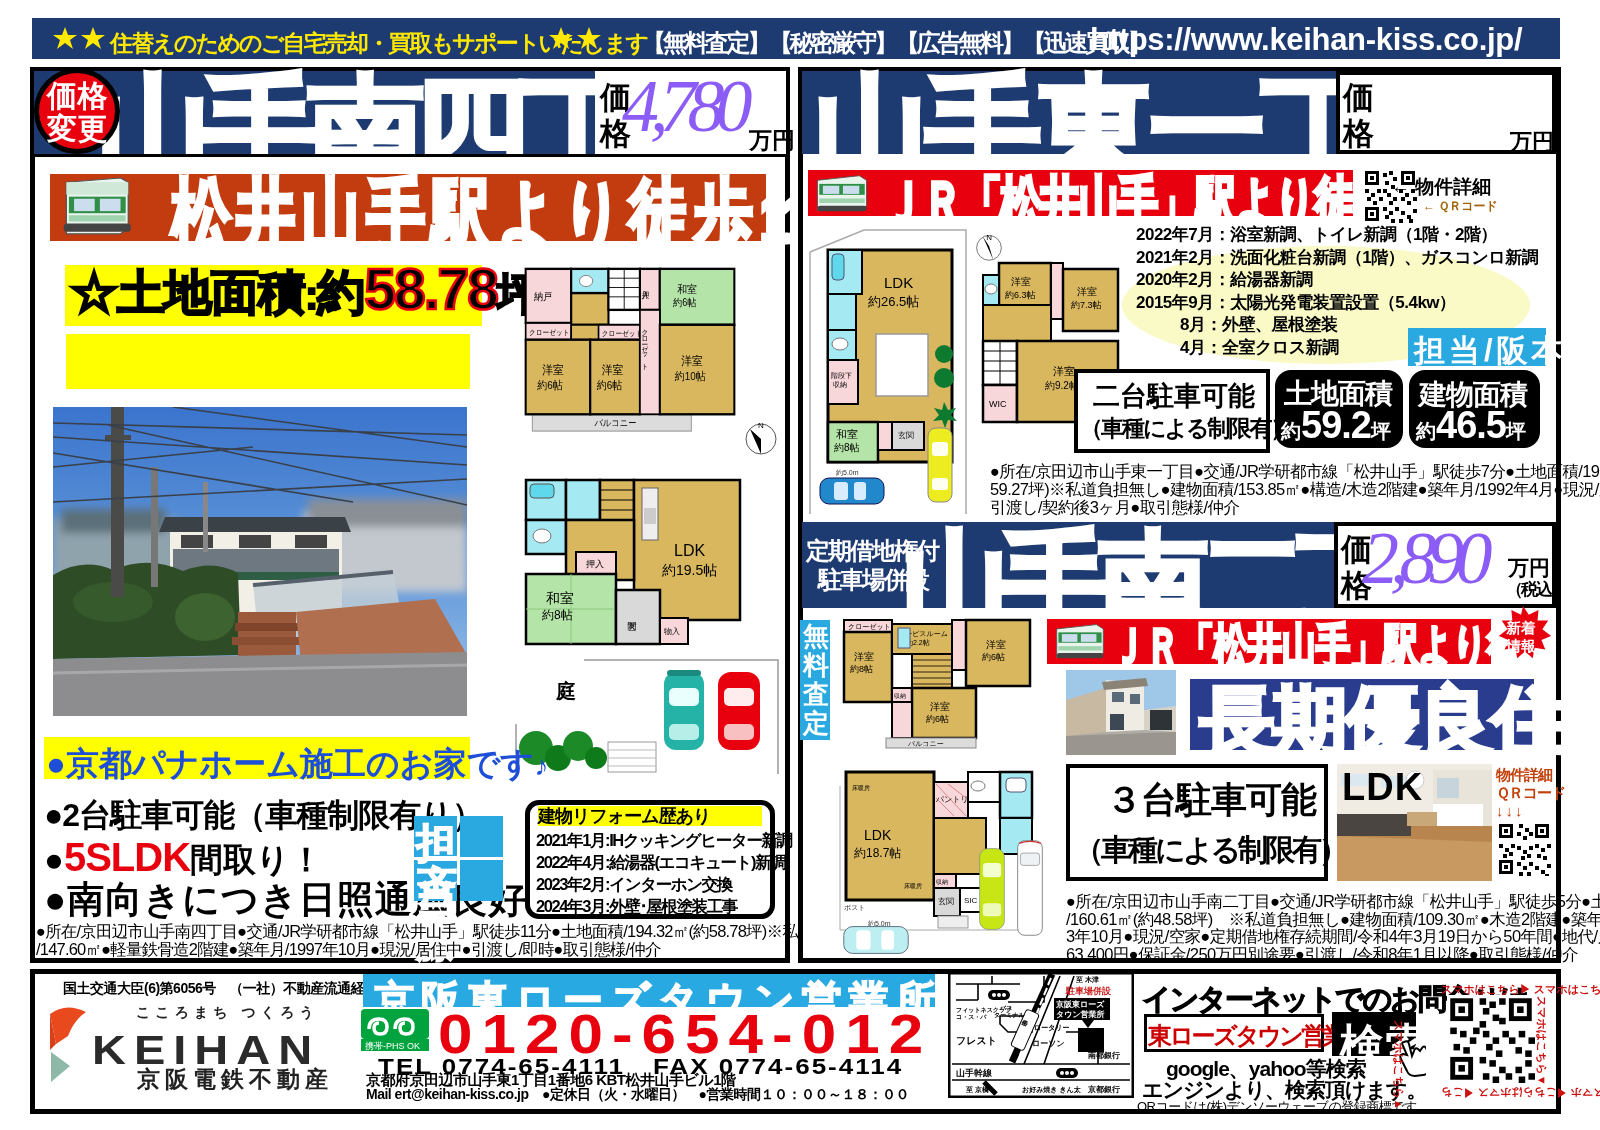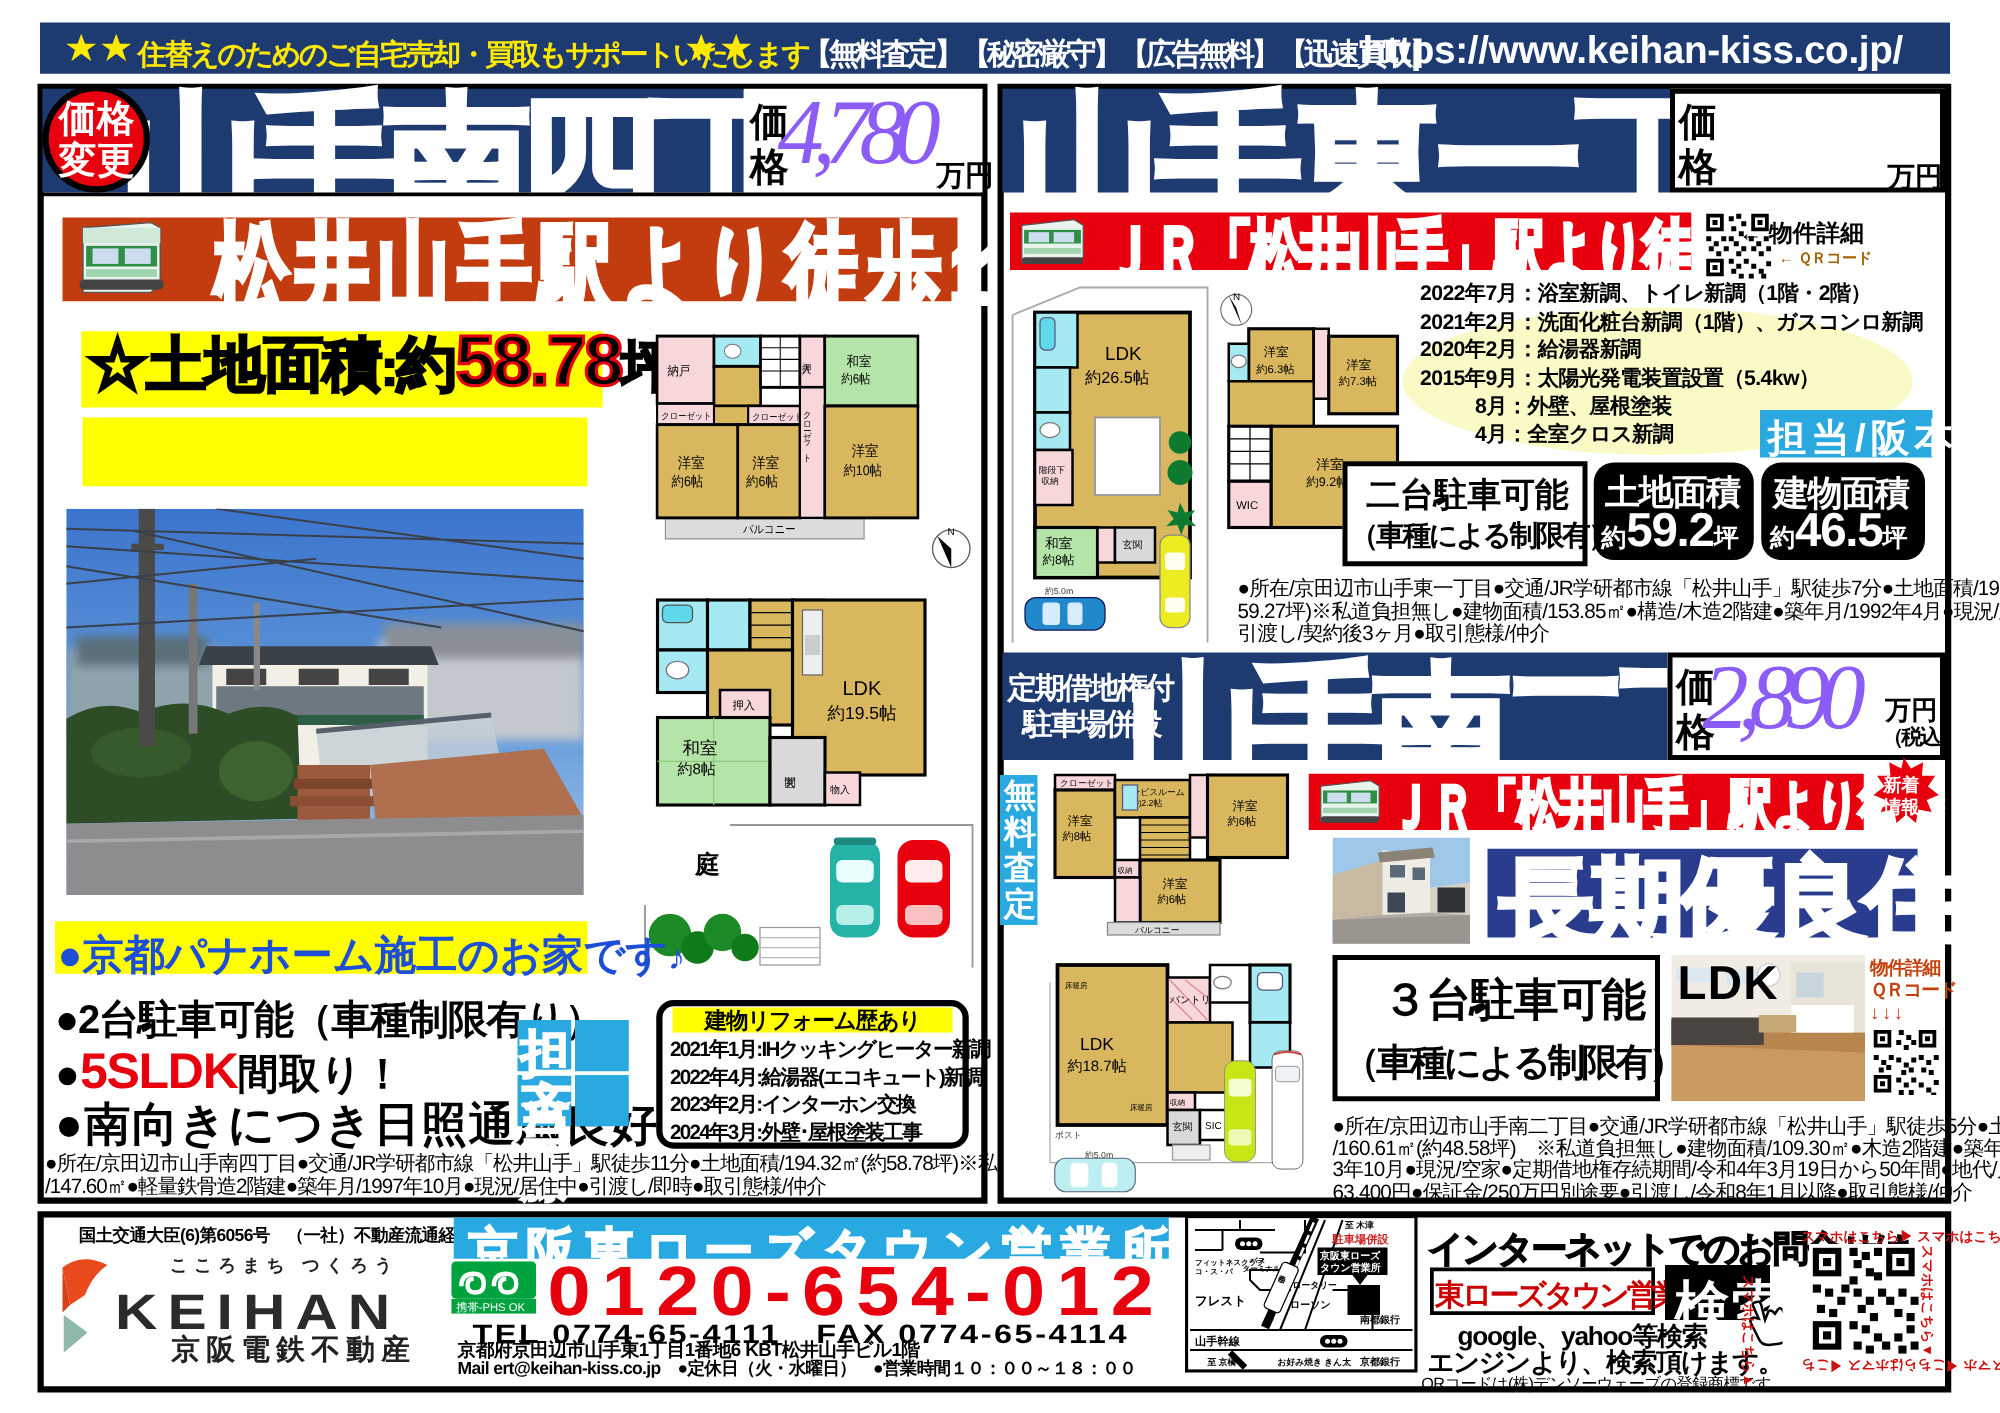--- a/index.html
+++ b/index.html
@@ -262,21 +262,21 @@
 <div class="abs" style="left:414px;top:816px;width:90px;height:86px">
 <div style="position:absolute;left:0;top:0;width:43px;height:41px;background:#2aa8e0"></div>
 <div style="position:absolute;left:46px;top:0;width:43px;height:41px;background:#2aa8e0"></div>
 <div style="position:absolute;left:0;top:44px;width:43px;height:41px;background:#2aa8e0"></div>
 <div style="position:absolute;left:46px;top:44px;width:43px;height:41px;background:#2aa8e0"></div>
 <div class="abs b w" style="left:2px;top:0px;font-size:41px;letter-spacing:5px;-webkit-text-stroke:1.5px #fff">担当</div>
 <div class="abs b w" style="left:2px;top:44px;font-size:41px;letter-spacing:5px;-webkit-text-stroke:1.5px #fff">斉藤</div>
 </div>
 
 <div class="abs" style="left:525px;top:800px;width:250px;height:119px;border:5px solid #000;border-radius:14px;box-sizing:border-box;background:#fff"></div>
-<div class="abs b" style="left:538px;top:806px;width:224px;height:20px;background:#ffff00;font-size:18px;text-align:center;letter-spacing:-1px;line-height:21px;white-space:nowrap">建物リフォーム歴あり</div>
+<div class="abs b" style="left:538px;top:806px;width:224px;height:20px;background:#ffff00;font-size:18px;text-align:left;letter-spacing:-1px;line-height:21px;white-space:nowrap">建物リフォーム歴あり</div>
 <div class="abs b" style="left:536px;top:829px;font-size:16.5px;line-height:22px;letter-spacing:-1.4px;color:#000;white-space:nowrap">2021年1月:IHクッキングヒーター新調<br>2022年4月:給湯器(エコキュート)新調<br>2023年2月:インターホン交換<br>2024年3月:外壁･屋根塗装工事</div>
 
 <div class="abs" style="left:36px;top:923px;font-size:16.5px;letter-spacing:-.8px;color:#000;line-height:17.5px;white-space:nowrap">●所在/京田辺市山手南四丁目●交通/JR学研都市線「松井山手」駅徒歩11分●土地面積/194.32㎡(約58.78坪)※私道負担無し●建物面積<br>/147.60㎡●軽量鉄骨造2階建●築年月/1997年10月●現況/居住中●引渡し/即時●取引態様/仲介</div>
 
 <div class="abs" id="rframe" style="left:798px;top:67px;width:763px;height:896px;border:5px solid #000;box-sizing:border-box;background:#fff"></div>
 
 <div class="abs" style="left:802px;top:71px;width:534px;height:83px;background:#1d3a71"></div>
 
 <div class="abs b w" style="left:814px;top:53px;font-size:115px;letter-spacing:-3px;white-space:nowrap;-webkit-text-stroke:5px #fff">山手東一丁目</div>
 

